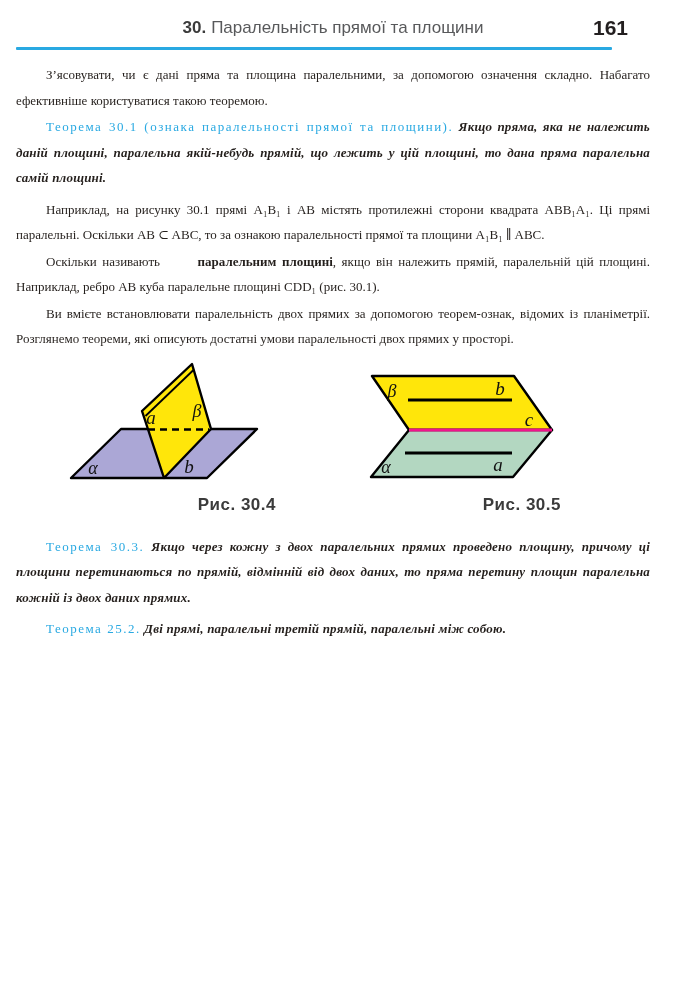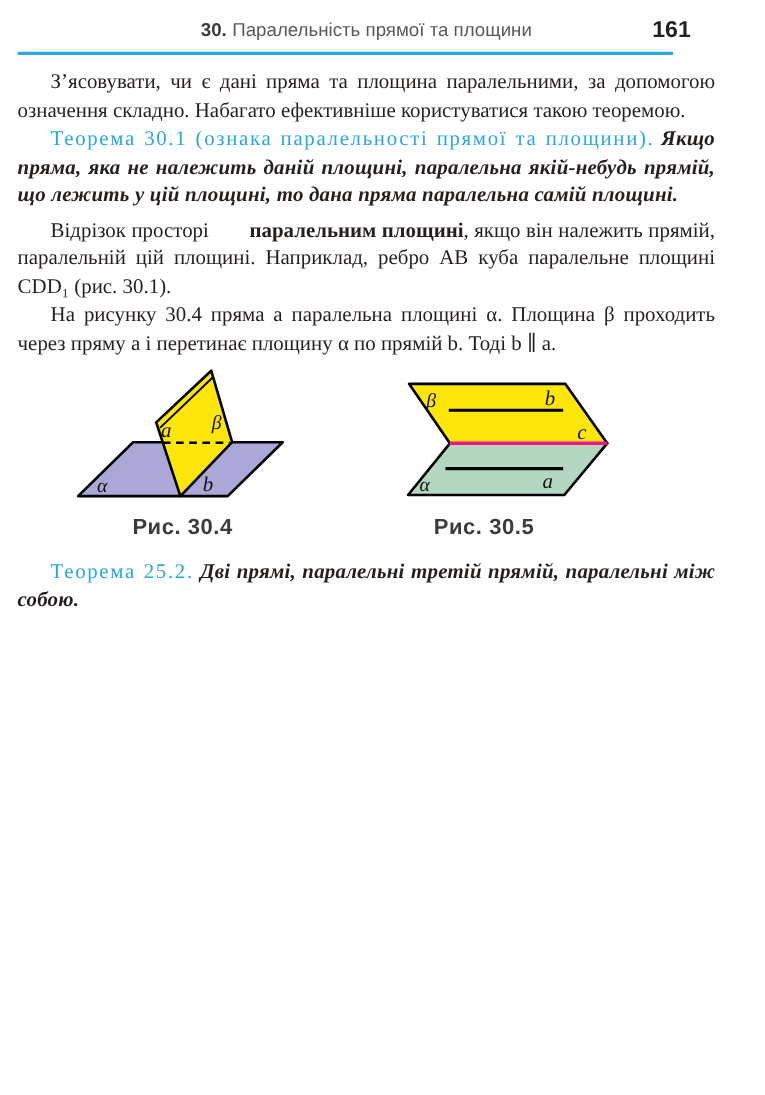--- a/index.html
+++ b/index.html
@@ -25,21 +25,21 @@
   .page-num{
     position:absolute;right:22px;top:0;
     font-family:"Liberation Sans","DejaVu Sans",sans-serif;
     font-weight:bold;font-size:21px;line-height:28px;color:#231f20;margin-left:36px;
   }
   .head-rule{height:3px;width:596px;border-radius:1px;margin-top:3px;}
   
   .bodytext{margin-top:12px;}
   p.para{
     margin:0;
-    font-size:19px;line-height:25.5px;
+    font-size:13px;line-height:25.5px;
     text-align:justify;
     text-indent:30px;
     hyphens:auto;
   }
   p.para + p.para{margin-top:1px;}
   p.theorem{margin-top:8px;margin-bottom:6px;}
   .t-label{
     font-weight:normal;
     letter-spacing:1.5px;
   }
@@ -49,25 +49,25 @@
   }
   .inline-bold{font-weight:bold;margin-left:32px;}
   
   .figures{position:relative;height:170px;margin-top:4px;}
   .fig-svg{position:absolute;}
   #fig304{left:38px;top:0;}
   #fig305{left:339px;top:13px;}
   .fig-caption{
     position:absolute;top:139px;
     font-family:"Liberation Sans","DejaVu Sans",sans-serif;
-    font-weight:bold;font-size:20px;color:#3b3b3b;
-    text-align:center;letter-spacing:0.5px;
+    font-weight:bold;font-size:17px;color:#3b3b3b;
+    text-align:right;letter-spacing:0.5px;
   }
   #cap304{left:40px;width:220px;}
-  #cap305{left:324px;width:200px;}
+  #cap305{left:345px;width:200px;}
   .fig-label{
     font-family:"Liberation Serif","DejaVu Serif",serif;
     font-style:italic;font-size:19px;fill:#111111;
   }
   .fig-label-greek{
     font-family:"Liberation Serif","DejaVu Serif",serif;
     font-style:italic;font-size:18px;fill:#111111;
   }
 </style>
 </head>
@@ -82,26 +82,27 @@
     <span class="page-num">161</span>
   </div>
   <div class="head-rule" style="background:#29a9e2;"></div>
 
   <div class="bodytext">
 
     <p class="para">З’ясовувати, чи є дані пряма та площина паралельними, за допомогою означення складно. Набагато ефективніше користуватися такою теоремою.</p>
 
     <p class="para theorem"><span class="t-label" style="color:#29a9e2">Теорема 30.1 (ознака паралельності прямої та площини).</span><span class="t-text"> Якщо пряма, яка не належить даній площині, паралельна якій-небудь прямій, що лежить у цій площині, то дана пряма паралельна самій площині.</span></p>
 
+    <p class="para">Наприклад, на рисунку 30.1 прямі A₁B₁ і AB містять протилежні сторони квадрата ABB₁A₁. Ці прямі паралельні. Оскільки AB ⊂ ABC, то за ознакою паралельності прямої та площини A₁B₁ ∥ ABC.</p>
 
-    <p class="para"><span>Відрізок просторі </span><span class="inline-bold">паралельним площині</span><span>, якщо він належить прямій, паралельній цій площині. Наприклад, ребро AB куба паралельне площині CDD₁ (рис. 30.1).</span></p>
+    <p class="para"><span>Оскільки називають </span><span class="inline-bold">паралельним площині</span><span>, якщо він належить прямій, паралельній цій площині. Наприклад, ребро AB куба паралельне площині CDD₁ (рис. 30.1).</span></p>
+
+    <p class="para">Ви вмієте встановлювати паралельність двох прямих за допомогою теорем-ознак, відомих із планіметрії. Розглянемо теореми, які описують достатні умови паралельності двох прямих у просторі.</p>
 
 
-
-    <p class="para">На рисунку 30.4 пряма a паралельна площині α. Площина β проходить через пряму a і перетинає площину α по прямій b. Тоді b ∥ a.</p>
 
     <div class="figures">
 
       <svg id="fig304" class="fig-svg" width="250" height="135" viewBox="0 0 250 135">
 
         <polygon points="67,73 203,73 153,122 17,122" stroke="#000000" stroke-width="2.4" stroke-linejoin="round" fill="#aba7d6"></polygon>
 
         <polygon points="138,8 157,73 110,122 88,55" stroke="#000000" stroke-width="2.4" stroke-linejoin="round" fill="#ffe60a"></polygon>
 
         <line x1="91.5" y1="60" x2="140" y2="13.5" stroke="#000000" stroke-width="1.8"></line>
@@ -127,18 +128,19 @@
         <line x1="50" y1="84" x2="157" y2="84" stroke="#000000" stroke-width="2.8"></line>
         <text class="fig-label-greek" x="37" y="28" text-anchor="middle">β</text>
         <text class="fig-label" x="145" y="26" text-anchor="middle">b</text>
         <text class="fig-label" x="174" y="57" text-anchor="middle">c</text>
         <text class="fig-label" x="143" y="102" text-anchor="middle">a</text>
         <text class="fig-label-greek" x="31" y="104" text-anchor="middle">α</text>
       </svg>
       <div id="cap305" class="fig-caption">Рис. 30.5</div>
     </div>
 
+    <p class="para theorem"><span class="t-label" style="color:#29a9e2">Теорема 30.3.</span><span class="t-text"> Якщо через кожну з двох паралельних прямих проведено площину, причому ці площини перетинаються по прямій, відмінній від двох даних, то пряма перетину площин паралельна кожній із двох даних прямих.</span></p>
 
 
     <p class="para theorem"><span class="t-label" style="color:#29a9e2">Теорема 25.2.</span><span class="t-text"> Дві прямі, паралельні третій прямій, паралельні між собою.</span></p>
 
   </div>
 </div>
 
 </body></html>

